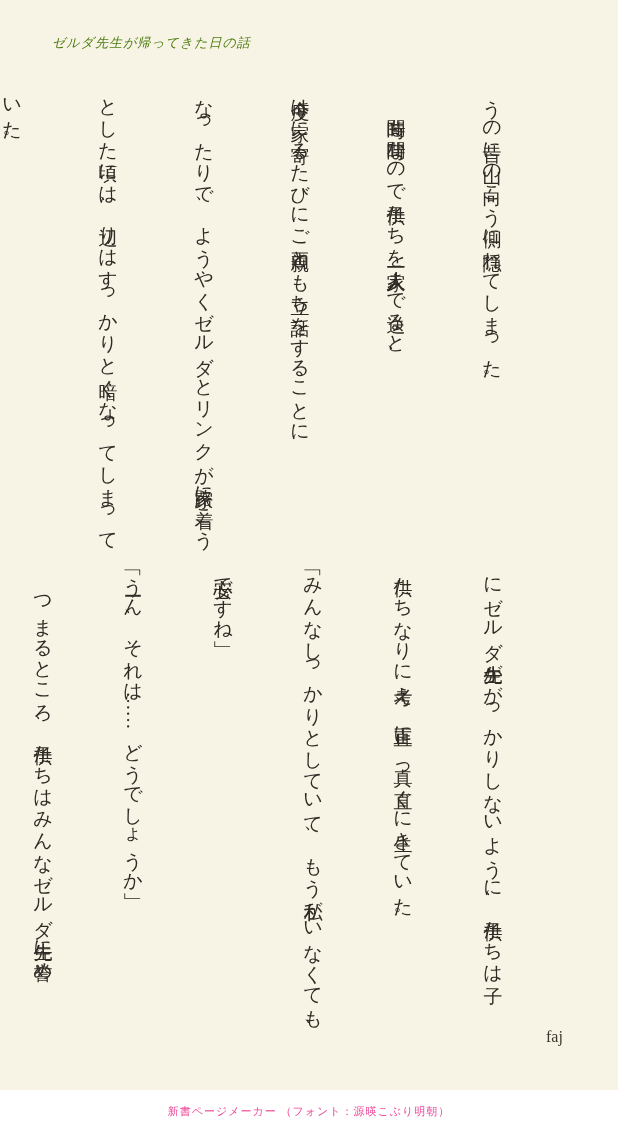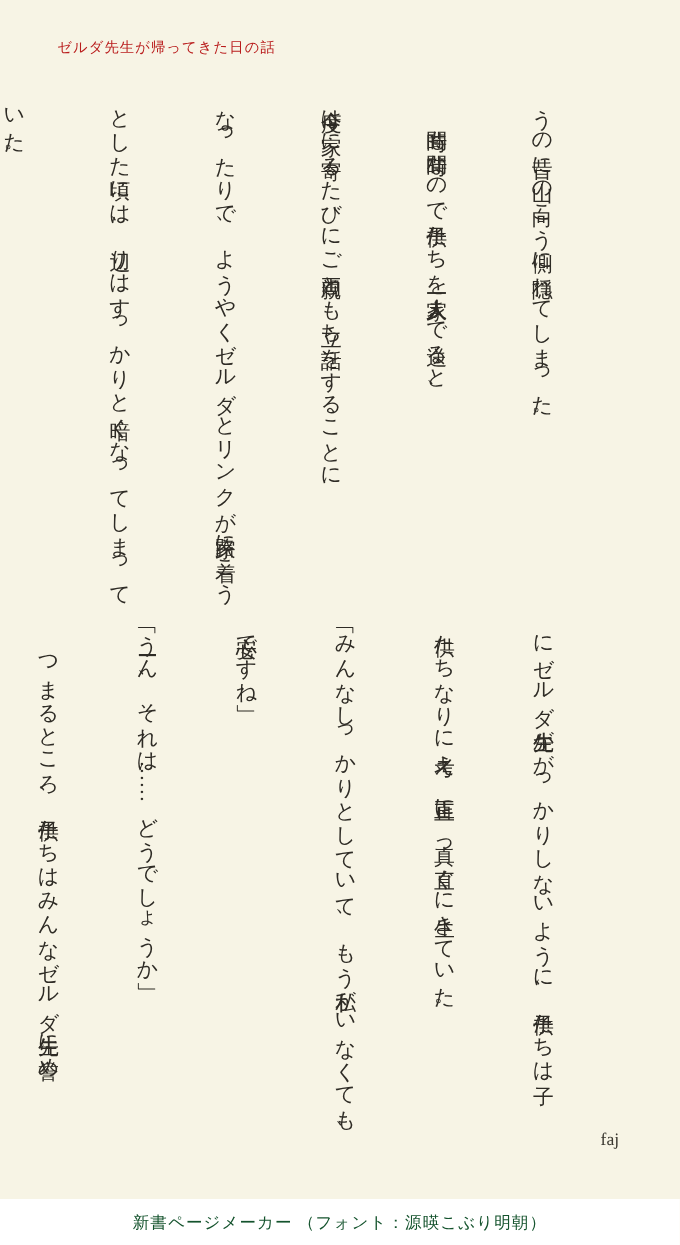--- a/index.html
+++ b/index.html
@@ -14,22 +14,23 @@
     background: #f7f4e5;
     color: #2e2b25;
     font-family: "Liberation Serif", "DejaVu Serif", serif;
   }
   .page-title {
     position: absolute;
     top: 34px;
     left: 52px;
     font-size: 13px;
     letter-spacing: 1px;
-    color: #b91c1c;
+    color: #4d7c0f;
     white-space: nowrap;
+    font-style: italic;
   }
   .vblock {
     position: absolute;
     writing-mode: vertical-rl;
     text-orientation: mixed;
     font-size: 19px;
     color: #2e2b25;
     white-space: pre;
   }
   .vblock .tline {
@@ -59,23 +60,23 @@
     left: 0;
     top: 1090px;
     width: 618px;
     height: 42px;
     background: #ffffff;
     display: flex;
     align-items: center;
     justify-content: center;
   }
   .footer-credit {
-    font-size: 15px;
+    font-size: 11px;
     letter-spacing: 1px;
-    color: #14532d;
+    color: #ec4899;
     white-space: nowrap;
   }
 </style>
 </head>
 <body>
 
 <div class="page-title">ゼルダ先生が帰ってきた日の話</div>
 
 <div class="vblock" id="top-block">
   <div class="tline">うの昔に山の向こう側に隠れてしまった。</div>

